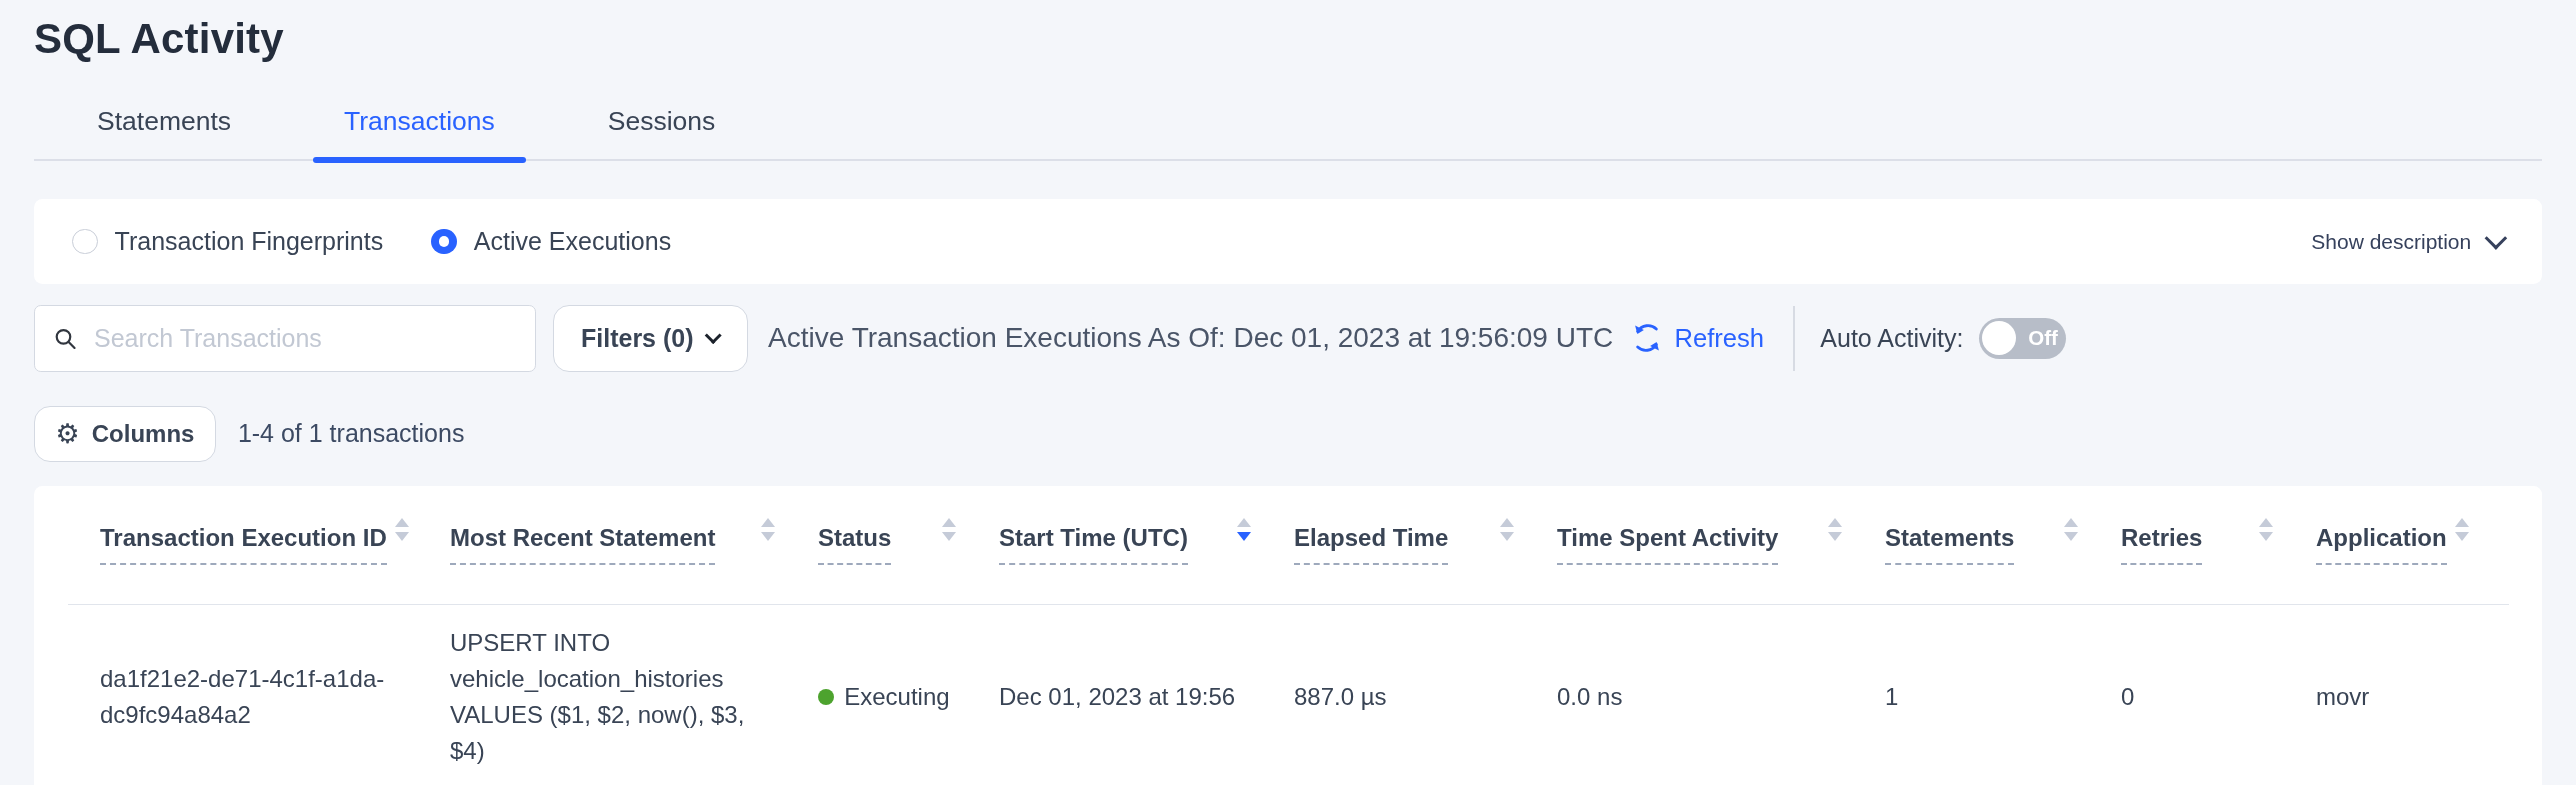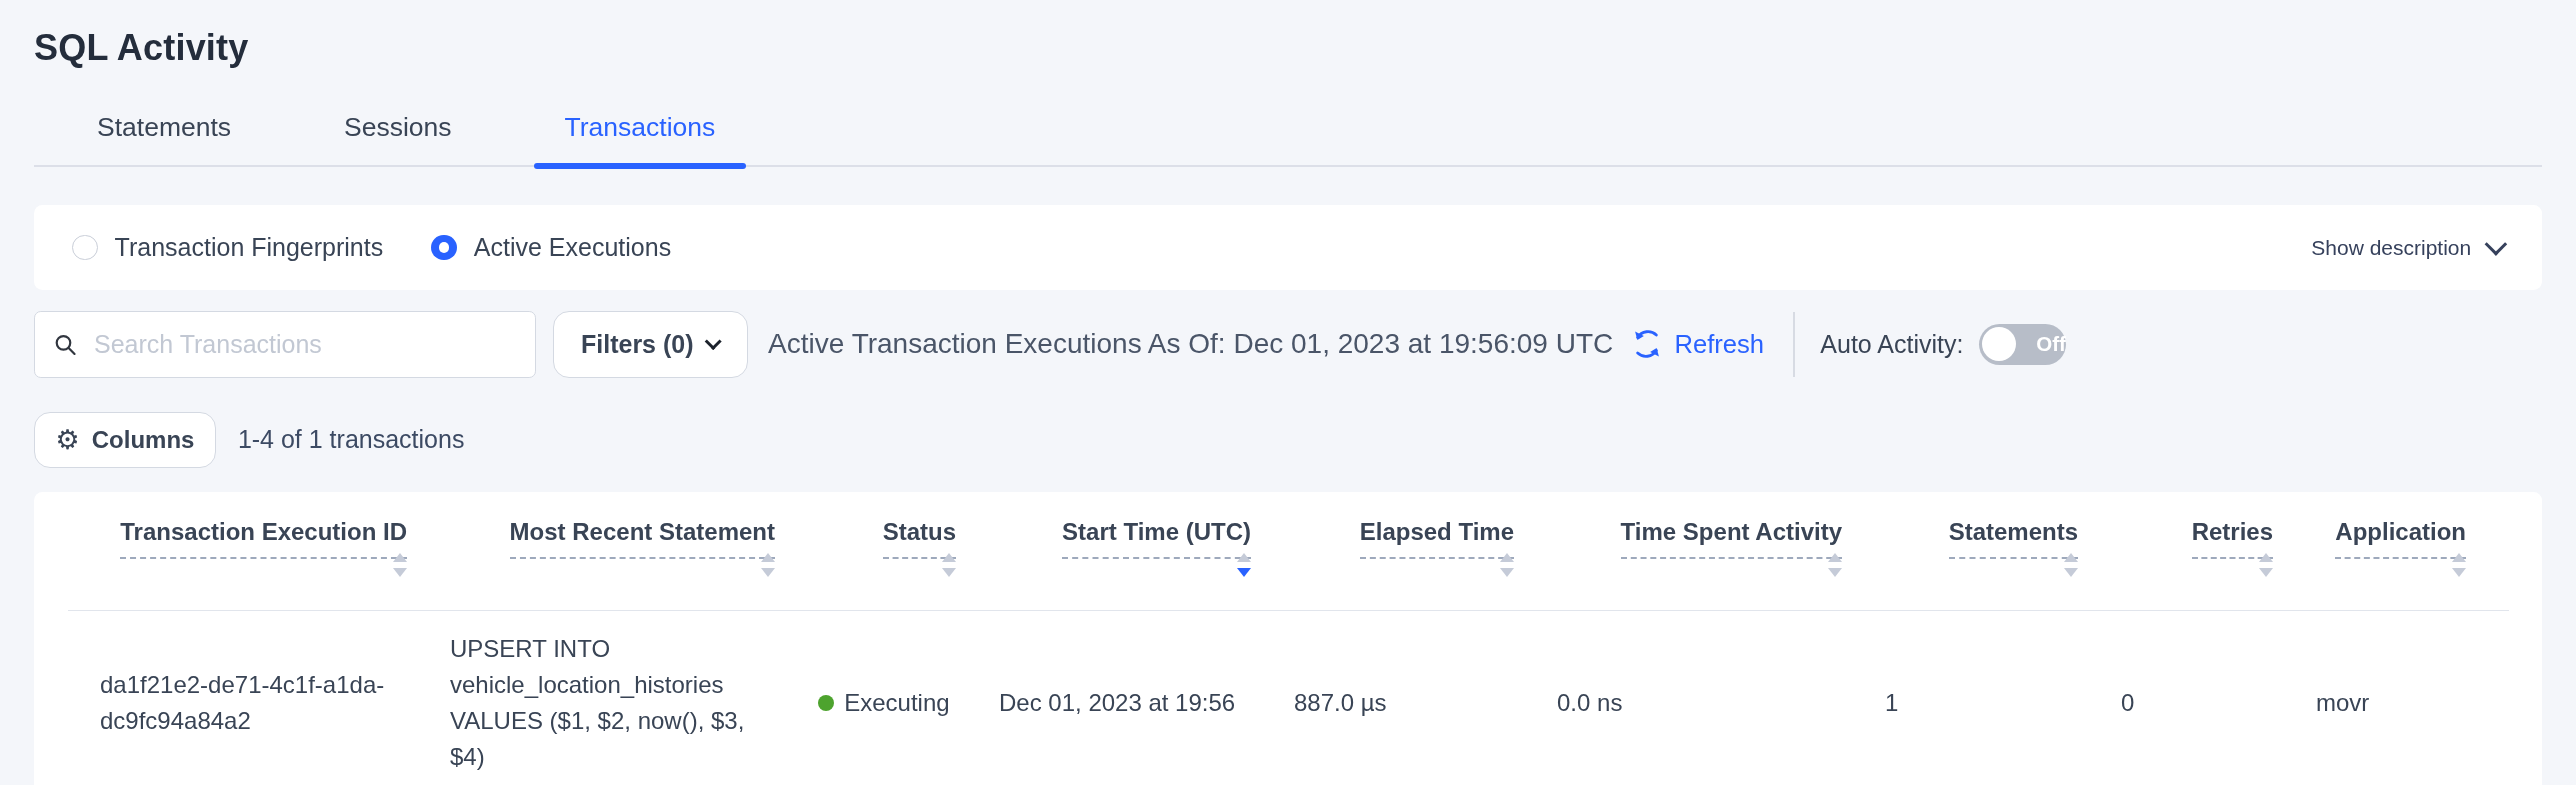--- a/index.html
+++ b/index.html
@@ -1,21 +1,21 @@
 <!DOCTYPE html>
 <html style="font-size:13.7px"><head>
 <meta charset="utf-8">
 <style>
   html,body{margin:0;padding:0;width:2576px;height:785px;overflow:hidden;
     background:#f4f6fa;font-family:"Liberation Sans","DejaVu Sans",sans-serif;
     color:#394455;-webkit-font-smoothing:antialiased;}
   .page{width:2576px;height:785px;position:relative;box-sizing:border-box;padding:0 34px;}
 
   
-  .page-title{font-size:36px;font-weight:700;color:#242d3c;margin:0;padding-top:27px;letter-spacing:0.2px;}
+  .page-title{font-size:42px;font-weight:700;color:#242d3c;margin:0;padding-top:15px;letter-spacing:0.2px;}
 
   
   .tabs{display:flex;gap:51px;margin-top:43px;border-bottom:2.6px solid #dcdfe8;padding-left:32px;}
   .tab{position:relative;padding:0 31px 22px 31px;font-size:26.5px;color:#394455;cursor:pointer;white-space:nowrap;}
   .tab.active{color:#2962ff;font-weight:500;}
   .tab.active::after{content:"";position:absolute;left:0;right:0;bottom:-4.3px;height:6.8px;border-radius:4.3px;background:#2962ff;}
 
   
   .card{background:#ffffff;border-radius:8.5px;}
 
@@ -40,58 +40,58 @@
   .btn{background:#fff;border:1.7px solid #d4d9e2;border-radius:16px;display:flex;align-items:center;cursor:pointer;
     font-family:"Liberation Sans","DejaVu Sans",sans-serif;color:#394455;}
   .filters-btn{margin-left:17px;height:67px;padding:0 27px;gap:13.7px;font-size:25px;font-weight:700;flex:none;}
   .chev-sm{display:inline-block;width:9.4px;height:9.4px;border-right:3px solid #1c222c;border-bottom:3px solid #1c222c;transform:rotate(45deg) translate(-1.7px,-1.7px);}
   .asof{margin-left:20.5px;font-size:28px;color:#4a5568;white-space:nowrap;}
   .refresh{margin-left:17px;display:flex;align-items:center;gap:10.2px;color:#2962ff;font-size:25.6px;cursor:pointer;white-space:nowrap;}
   .vdiv{width:1.7px;height:65px;background:#d7dbe3;margin:0 25.6px 0 29px;}
   .auto-label{font-size:25px;color:#394455;white-space:nowrap;}
   .toggle{margin-left:15.4px;width:87px;height:41px;border-radius:20.5px;background:#b7bdc8;position:relative;cursor:pointer;flex:none;}
   .toggle .knob{position:absolute;left:3.4px;top:3.4px;width:34px;height:34px;border-radius:50%;background:#fff;}
-  .toggle .state{position:absolute;right:0;top:50%;transform:translateY(-50%);color:#fff;font-size:20.5px;font-weight:700;}
+  .toggle .state{position:absolute;right:8px;top:50%;transform:translateY(-50%);color:#fff;font-size:20.5px;font-weight:700;}
 
   
   .controls{margin-top:34px;display:flex;align-items:center;}
   .columns-btn{height:56px;padding:0 20.5px;gap:12px;font-size:24px;font-weight:700;}
   .gear{font-family:"DejaVu Sans",sans-serif;font-size:27px;font-weight:400;line-height:1;color:#394455;}
   .results{margin-left:22px;font-size:25px;color:#3c4a63;}
 
   
   .table-card{margin-top:24px;padding:0 34px 34px 34px;border-radius:8.5px;}
   table{border-collapse:collapse;table-layout:fixed;width:2439px;}
   col.c1{width:382px}col.c2{width:368px}col.c3{width:181px}col.c4{width:295px}col.c5{width:263px}
   col.c6{width:328px}col.c7{width:236px}col.c8{width:195px}col.c9{width:193px}
   thead th{height:118px;vertical-align:middle;border-bottom:1.7px solid #e1e5ec;padding:0 43px 0 0;text-align:left;}
   th:first-child,td:first-child{padding-left:32px;}
-  .th-inner{display:flex;align-items:flex-end;flex-direction:column;}
+  .th-inner{display:flex;align-items:flex-start;}
   .th-label{font-size:24px;font-weight:700;color:#394455;white-space:nowrap;
     border-bottom:2.6px dashed #9ea9bc;padding-bottom:11px;}
   .sorter{margin-left:auto;display:flex;flex-direction:column;gap:5.1px;transform:translateY(-6px);padding-left:8.5px;}
   .tri-up{width:0;height:0;border-left:7.7px solid transparent;border-right:7.7px solid transparent;border-bottom:9.4px solid #c5cbd8;}
   .tri-down{width:0;height:0;border-left:7.7px solid transparent;border-right:7.7px solid transparent;border-top:9.4px solid #c5cbd8;}
   .tri-down.active{border-top-color:#2962ff;}
   tbody td{padding:20.5px 43px 24px 0;font-size:24px;color:#394455;line-height:36px;vertical-align:middle;
     border-bottom:1.7px solid #e1e5ec;word-wrap:break-word;}
   .status-cell{white-space:nowrap;}
   .dot{display:inline-block;width:16px;height:16px;border-radius:50%;background:#4da32e;margin-right:10.2px;}
 </style>
 </head>
 <body>
 
 <div class="page">
 
   <h1 class="page-title">SQL Activity</h1>
 
   <div class="tabs">
     <div class="tab">Statements</div>
+    <div class="tab active">Transactions</div>
     <div class="tab">Sessions</div>
-    <div class="tab active">Transactions</div>
   </div>
 
   <section class="card filter-card">
     <div class="radio-group">
       <label class="radio-opt">
         <span class="radio-circle"></span>
         <span class="radio-label">Transaction Fingerprints</span>
       </label>
       <label class="radio-opt">
         <span class="radio-circle selected"></span>

